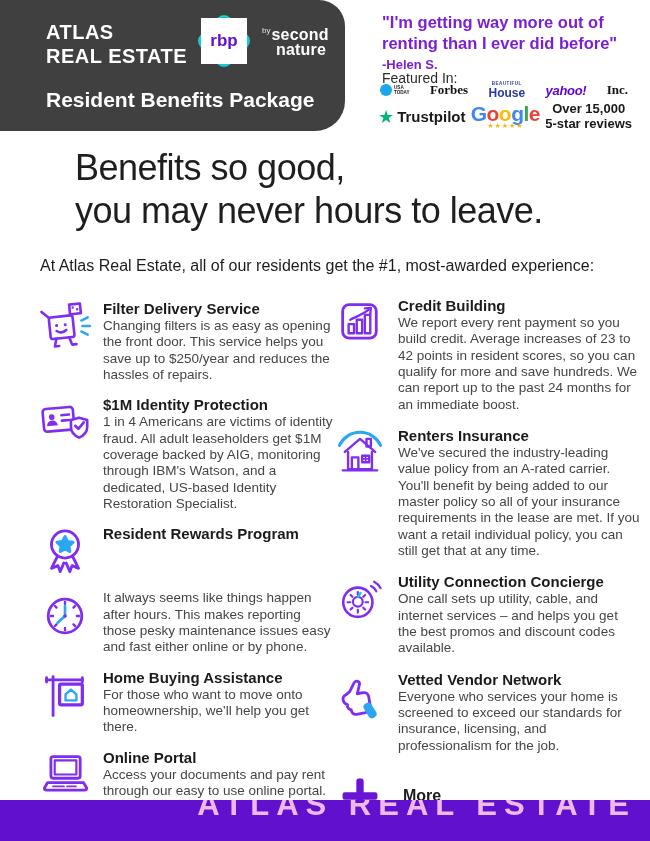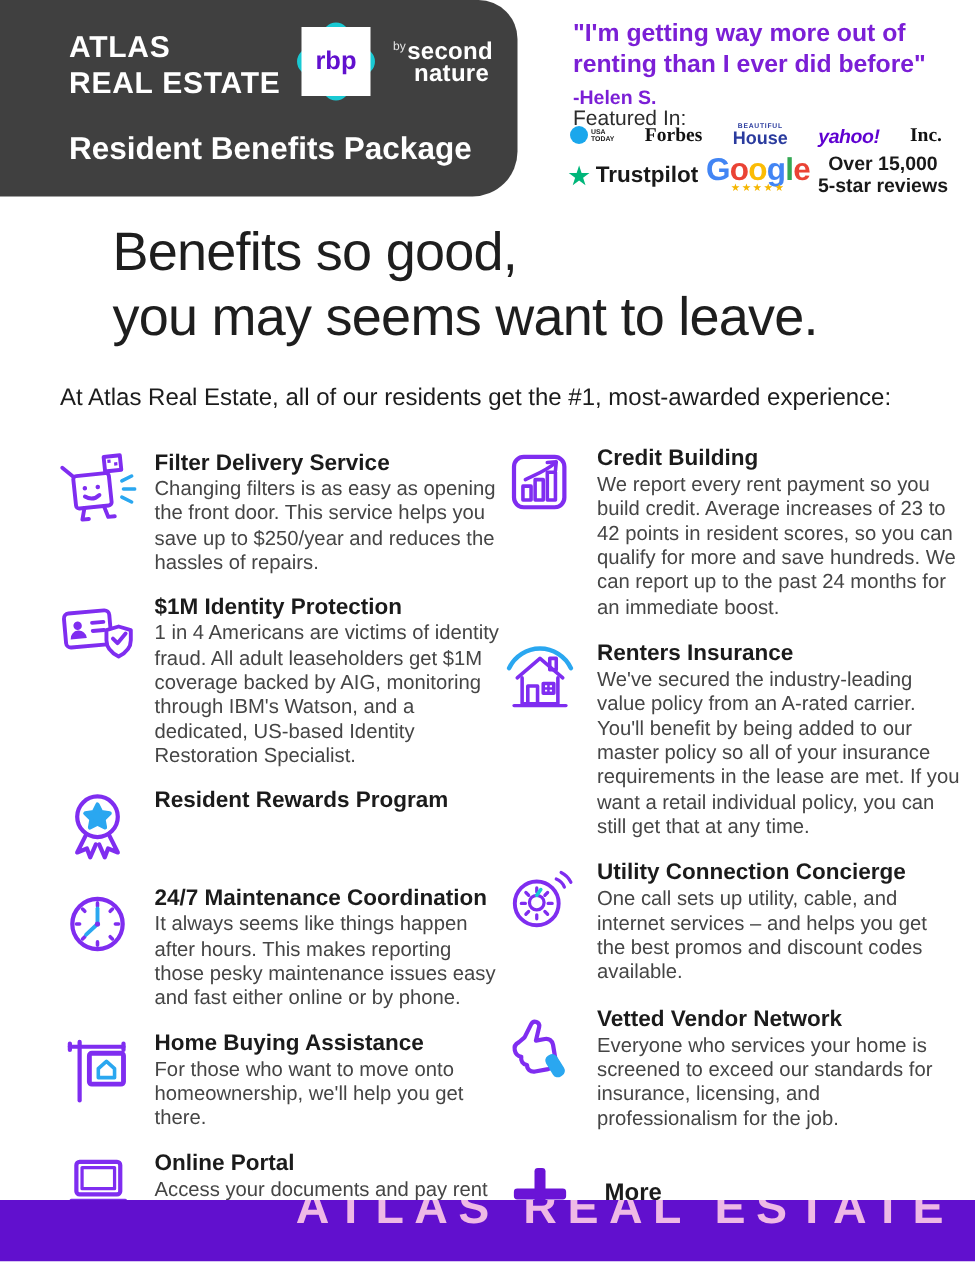--- a/index.html
+++ b/index.html
@@ -129,21 +129,21 @@
     <div class="stars">★★★★★</div>
   </div>
   <div class="review-count">
     <div>Over 15,000</div>
     <div>5-star reviews</div>
   </div>
 </div>
 
 <div class="headline">
   <div>Benefits so good,</div>
-  <div>you may seems want to leave.</div>
+  <div>you may never hours to leave.</div>
 </div>
 <div class="intro">At Atlas Real Estate, all of our residents get the #1, most-awarded experience:</div>
 
 <div class="col col-left">
 
   <div class="benefit">
     <div class="icon">
       <svg width="52" height="52" viewBox="0 0 48 48" fill="none" stroke="#7f2df0" stroke-width="2.4" stroke-linecap="round" stroke-linejoin="round">
         <g transform="rotate(-6 22 26)">
           <rect x="10" y="15" width="22" height="20" rx="2"></rect>
@@ -210,21 +210,20 @@
           <path d="M24,11 v2 M24,35 v2 M11,24 h2 M35,24 h2 M14.8,14.8 l1.4,1.4 M31.8,31.8 l1.4,1.4 M33.2,14.8 l-1.4,1.4 M16.2,31.8 l-1.4,1.4"></path>
         </g>
         <g stroke="#2aa7f0" stroke-width="2.4">
           <path d="M24,24 L24,14.5"></path>
             <path d="M24,24 L17,30.5"></path>
         </g>
         <circle cx="24" cy="24" r="1.6" fill="#7f2df0" stroke="none"></circle>
       </svg>
     </div>
     <div class="txt">
-      <div class="b-title">24/7 Maintenance Coordination</div>
       <div class="b-desc">It always seems like things happen after hours. This makes reporting those pesky maintenance issues easy and fast either online or by phone.</div>
     </div>
   </div>
 
   <div class="benefit">
     <div class="icon">
       <svg width="52" height="52" viewBox="0 0 48 48" fill="none" stroke="#7f2df0" stroke-width="2.6" stroke-linecap="round" stroke-linejoin="round">
         <path d="M13,7 V43"></path>
         <path d="M7,10 H40"></path>
         <path d="M7,8 v4 M40,8 v4"></path>

